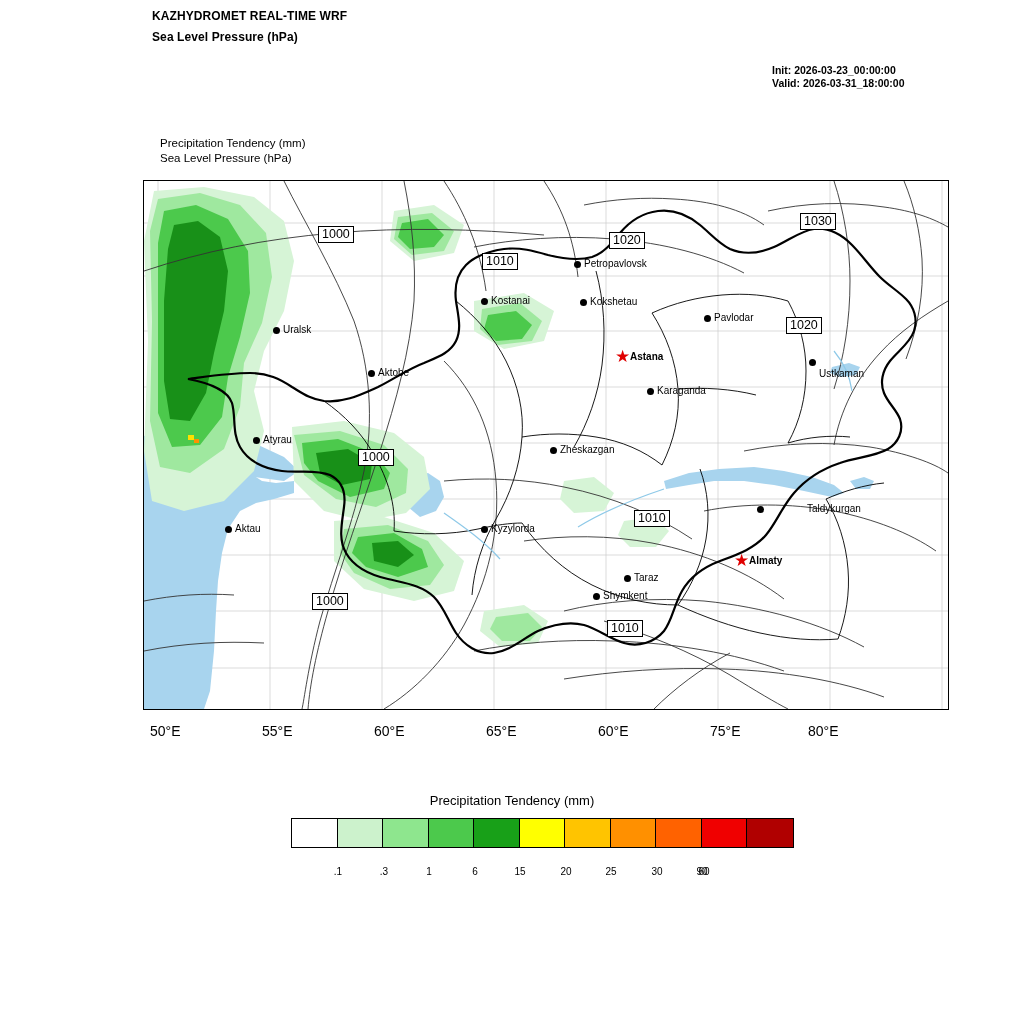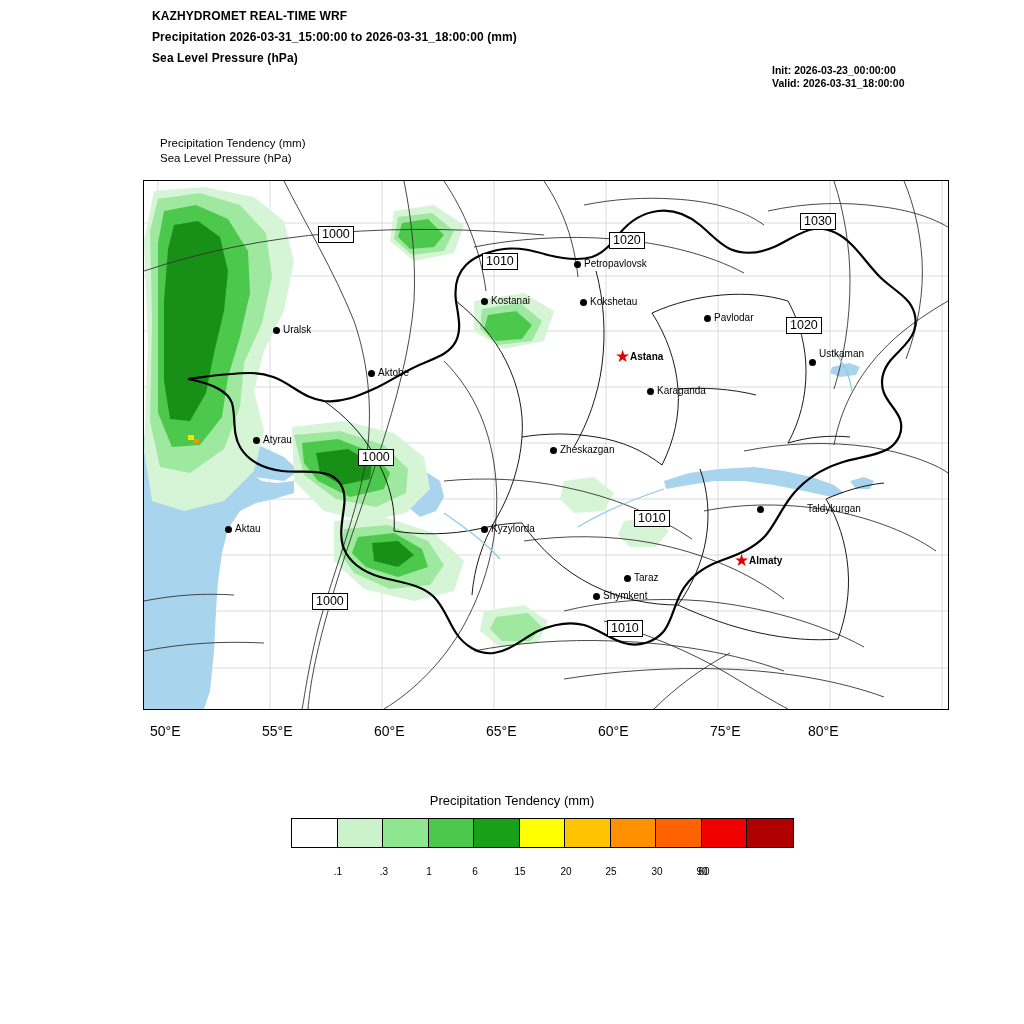--- a/index.html
+++ b/index.html
@@ -37,21 +37,20 @@
   #cbar{left:291px;top:818px;height:28px;display:flex;border:1px solid #000;box-sizing:content-box;}
   #cbar div{width:45.5px;height:28px;border-right:1px solid #000;box-sizing:border-box;}
   #cbar div:last-child{border-right:none;}
   .cblbl{position:absolute;top:866px;font-size:10px;text-align:center;width:40px;}
 </style>
 </head>
 <body>
 
 <div class="abs" id="header">
   <div class="line">KAZHYDROMET REAL-TIME WRF</div>
-  <div class="line">Precipitation 2026-03-31_15:00:00 to 2026-03-31_18:00:00 (mm)</div>
   <div class="line">Sea Level Pressure  (hPa)</div>
 </div>
 
 <div class="abs" id="initblock">
   <div>Init: 2026-03-23_00:00:00</div>
   <div>Valid: 2026-03-31_18:00:00</div>
 </div>
 
 <div class="abs" id="subcaps">
   <div>Precipitation Tendency   (mm)</div>
@@ -250,21 +249,21 @@
   <div class="city" style="left:574px;top:261px"></div>
   <div class="citylbl" style="left:584px;top:258px">Petropavlovsk</div>
 
   <div class="city" style="left:580px;top:299px"></div>
   <div class="citylbl" style="left:590px;top:296px">Kokshetau</div>
 
   <div class="city" style="left:704px;top:315px"></div>
   <div class="citylbl" style="left:714px;top:312px">Pavlodar</div>
 
   <div class="city" style="left:809px;top:359px"></div>
-  <div class="citylbl" style="left:819px;top:348px">Ustkaman</div>
+  <div class="citylbl" style="left:819px;top:368px">Ustkaman</div>
 
   <div class="city" style="left:647px;top:388px"></div>
   <div class="citylbl" style="left:657px;top:385px">Karaganda</div>
 
   <div class="city" style="left:253px;top:437px"></div>
   <div class="citylbl" style="left:263px;top:434px">Atyrau</div>
 
   <div class="city" style="left:550px;top:447px"></div>
   <div class="citylbl" style="left:560px;top:444px">Zheskazgan</div>
 

